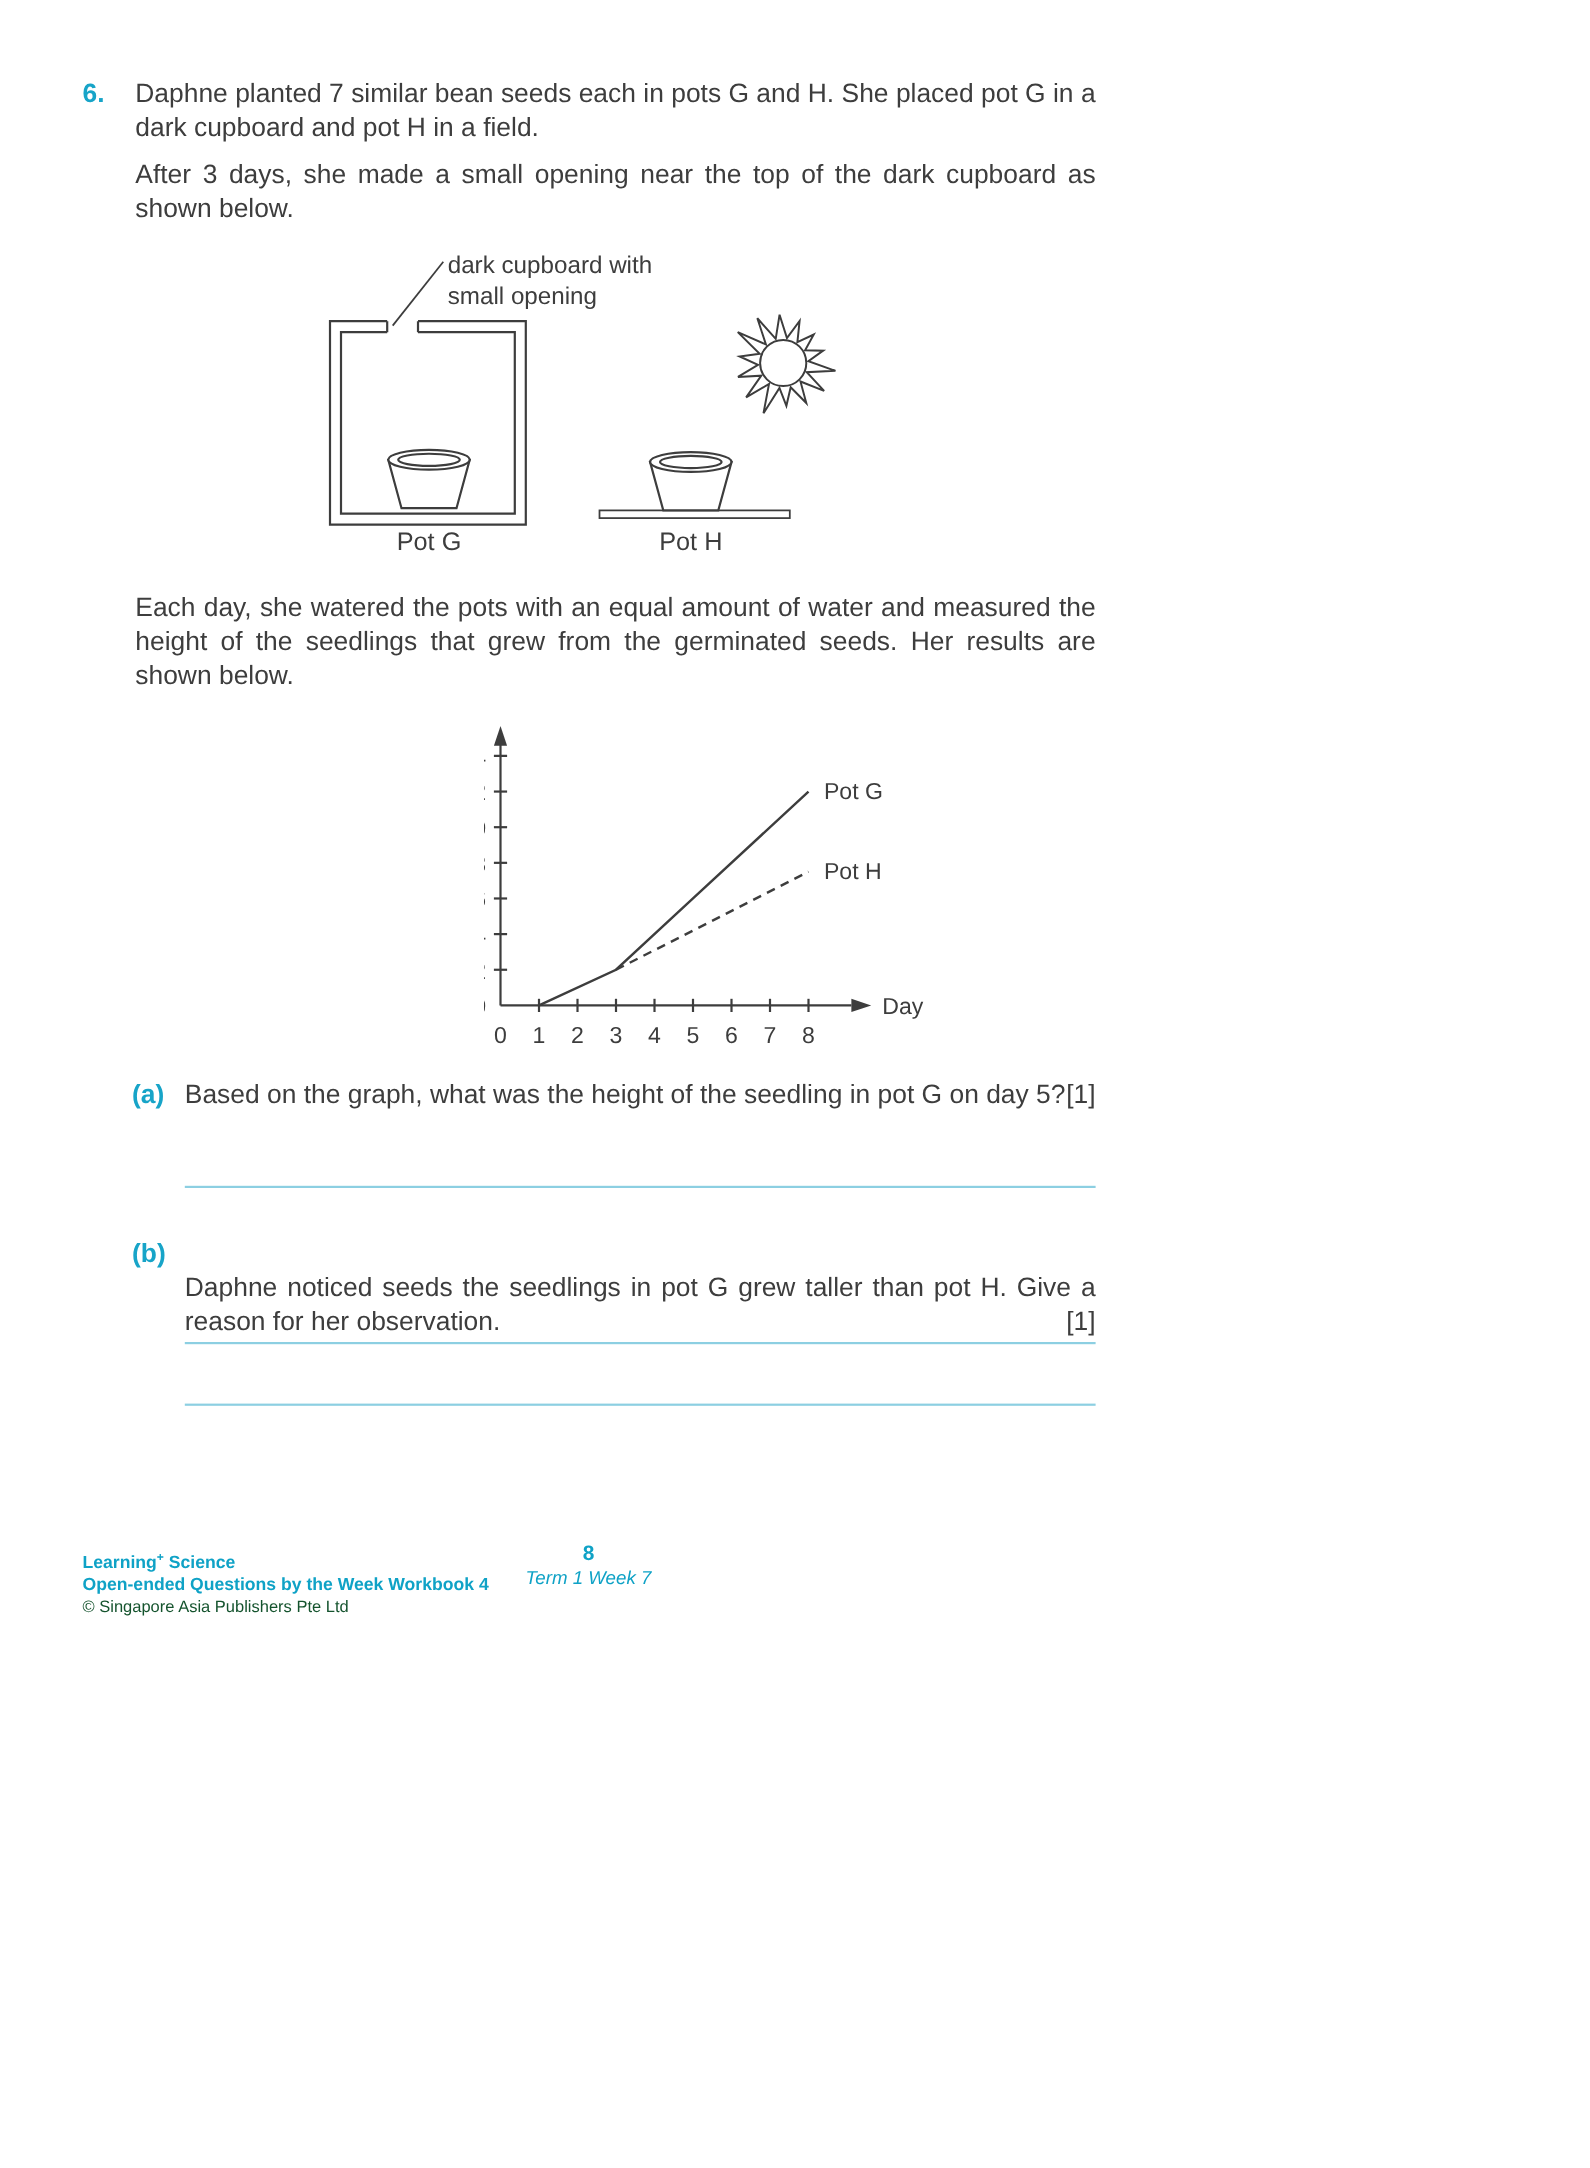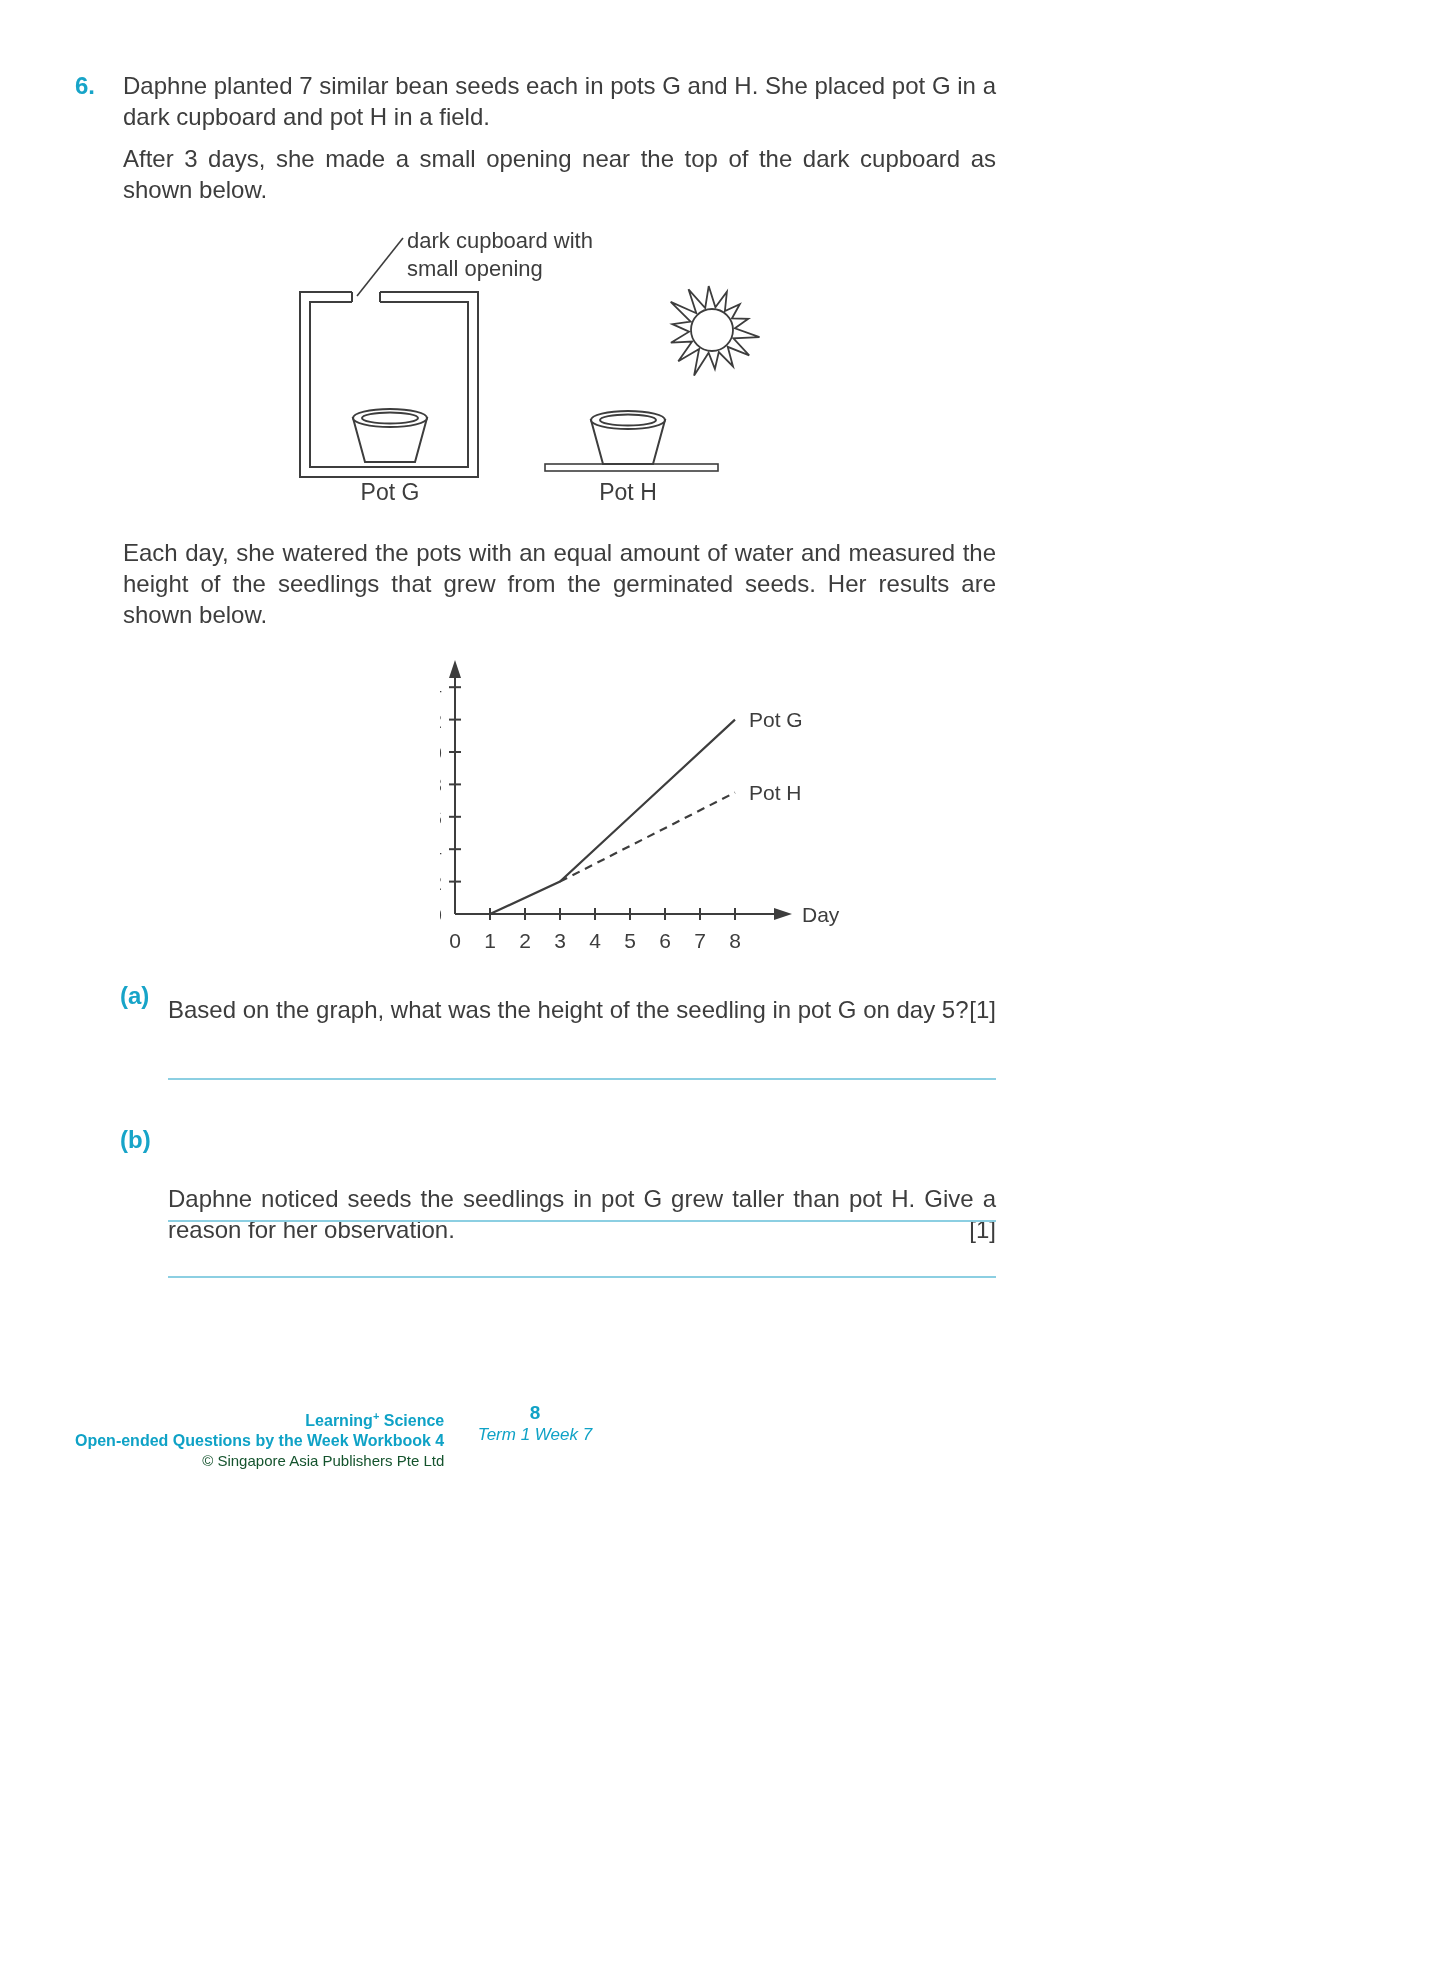--- a/index.html
+++ b/index.html
@@ -4,29 +4,29 @@
 <style>
   * { margin:0; padding:0; box-sizing:border-box; }
   html,body { background:#ffffff; }
   body { font-family:"Liberation Sans", sans-serif; }
   .page { position:relative; width:1445px; height:1971px; background:#ffffff;
           color:#3d3d3d; font-size:24px; line-height:31px; overflow:hidden; }
   .abs { position:absolute; }
   .qnum { color:#17a4c8; font-weight:bold; }
   .para { text-align:justify; }
   .part-label { color:#17a4c8; font-weight:bold; }
-  .part-text { position:relative; text-align:justify;margin-top:14px; }
+  .part-text { position:relative; text-align:justify; }
   .marks { position:absolute; right:0; bottom:0; }
   .ansline { border-top:2px solid #8ccfe2; height:0; }
   .chart-ylabel { font-size:23px; line-height:31px; color:#3d3d3d; }
   svg text { font-family:"Liberation Sans", sans-serif; }
   .dtxt { font-size:22px; fill:#3d3d3d; }
   .dlabel { font-size:23px; fill:#3d3d3d; }
   .ctxt { font-size:21px; fill:#3d3d3d; }
-  .footer-left { font-size:16px; line-height:20px; color:#0fa2c6; font-weight:bold;text-align:right; }
+  .footer-left { font-size:16px; line-height:20px; color:#0fa2c6; font-weight:bold; }
   .footer-copy { color:#14532d; font-weight:normal; font-size:15px; }
   .footer-center { text-align:center; color:#0fa2c6; }
   .footer-page { font-weight:bold; font-size:19px; line-height:22px; }
   .footer-week { font-style:italic; font-size:17px; line-height:22px; }
   sup { font-size:11px; }
 </style>
 </head>
 <body>
 
 <div class="page">

